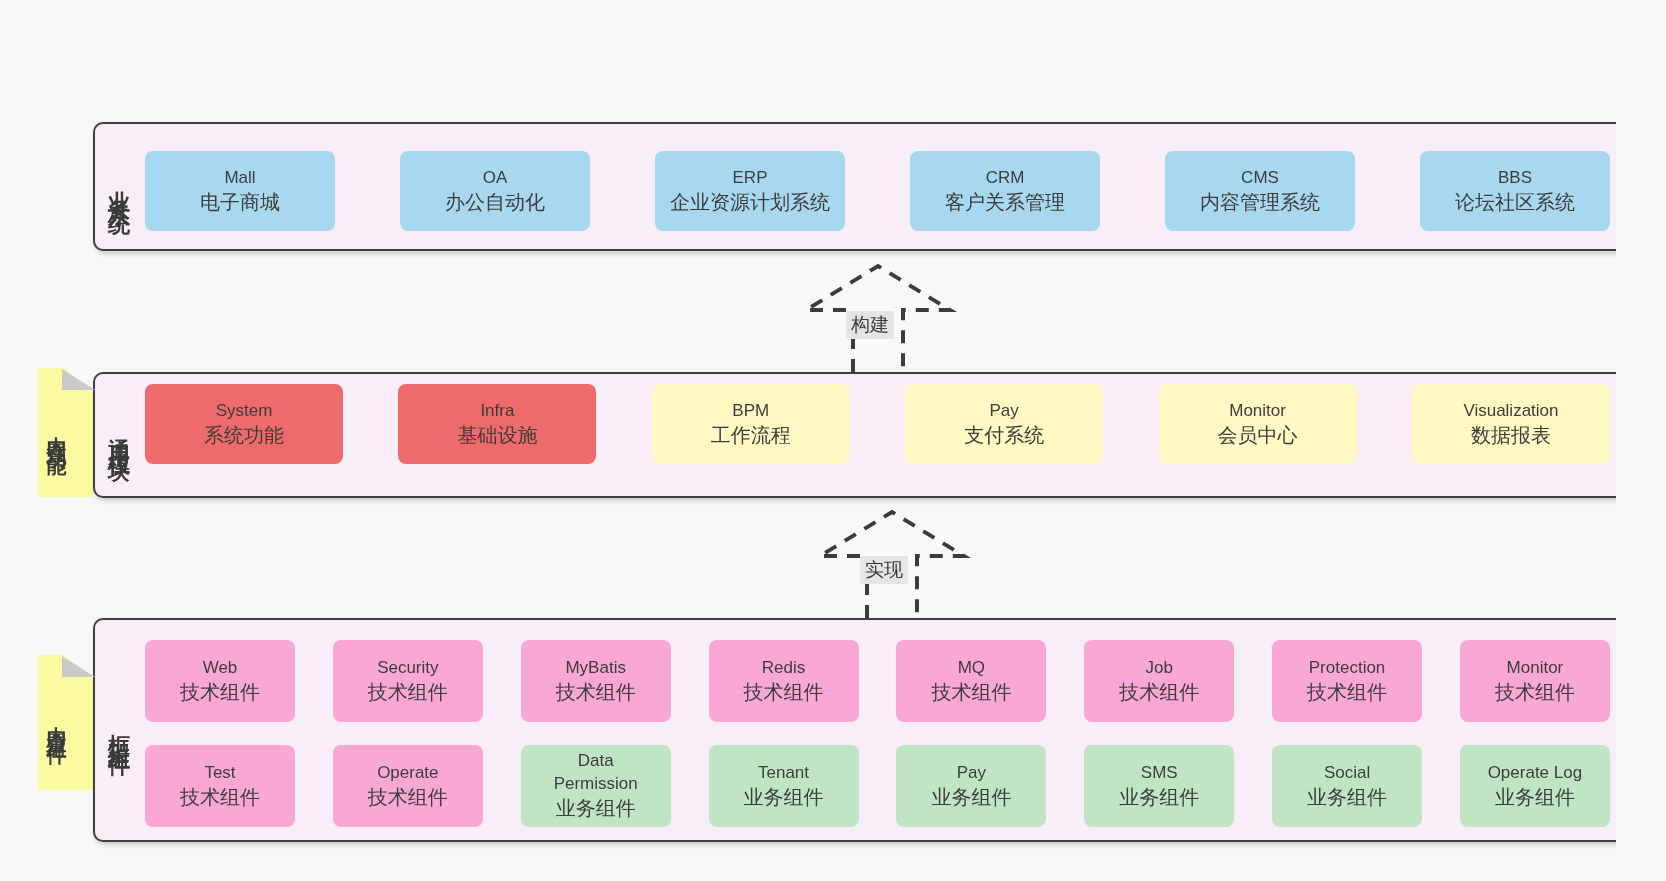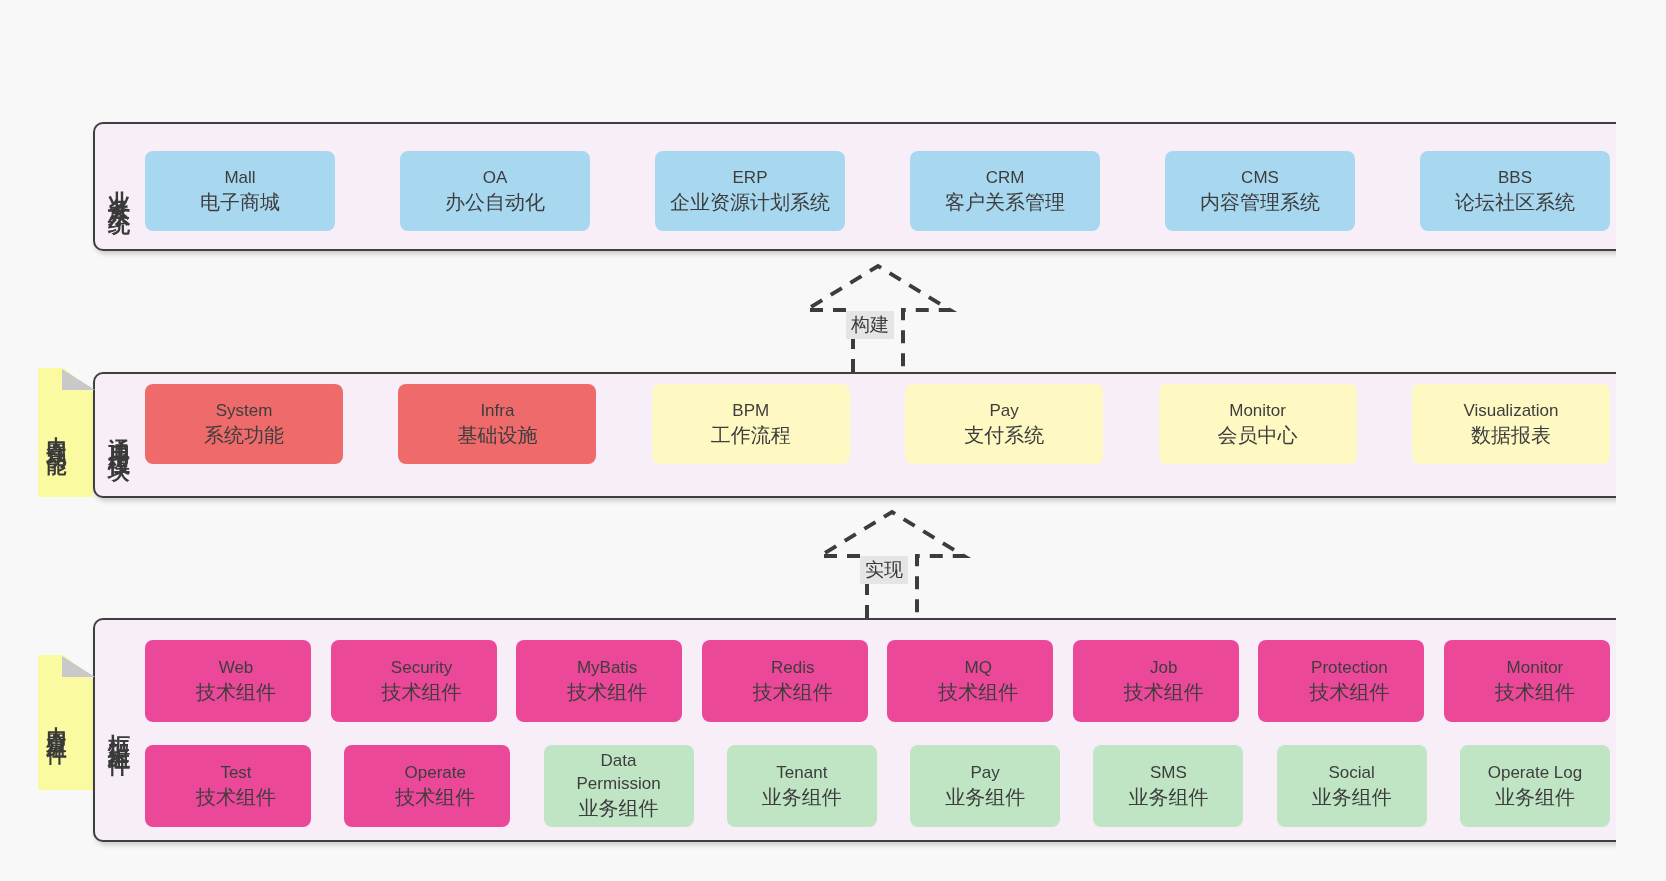--- a/index.html
+++ b/index.html
@@ -28,21 +28,21 @@
        align-items:center;text-align:center;color:#3d3d3d;}
   .b6{width:190px;height:80px;}           
   #band2 .b6{width:198px;}
   .b8{width:150px;height:82px;}           
   .box .t{font-size:17px;line-height:1.32;white-space:pre-line;}
   .box .s{font-size:20px;line-height:1.32;}
 
   .blue{background:#a8d8f0;}
   .red{background:#ef6b6b;}
   .pink{background:#fef9c3;}
-  .green{background:#ec4899;padding-left:16px;}
+  .green{background:#f9a8d4;}
   .lightgreen{background:#bfe5c4;}
 
   
   .sticky{position:absolute;left:38px;width:55px;background:#fafaa0;z-index:1;
           clip-path:polygon(0 0,26px 0,55px 25px,55px 100%,0 100%);}
   #sticky-mid{top:368px;height:129px;}
   #sticky-bot{top:655px;height:135px;}
   .sticky .v{position:absolute;left:9px;top:50%;transform:translateY(-50%);
           writing-mode:vertical-rl;text-orientation:upright;
           font-size:20px;font-weight:bold;letter-spacing:6px;color:#3a3a3a;line-height:1;}

